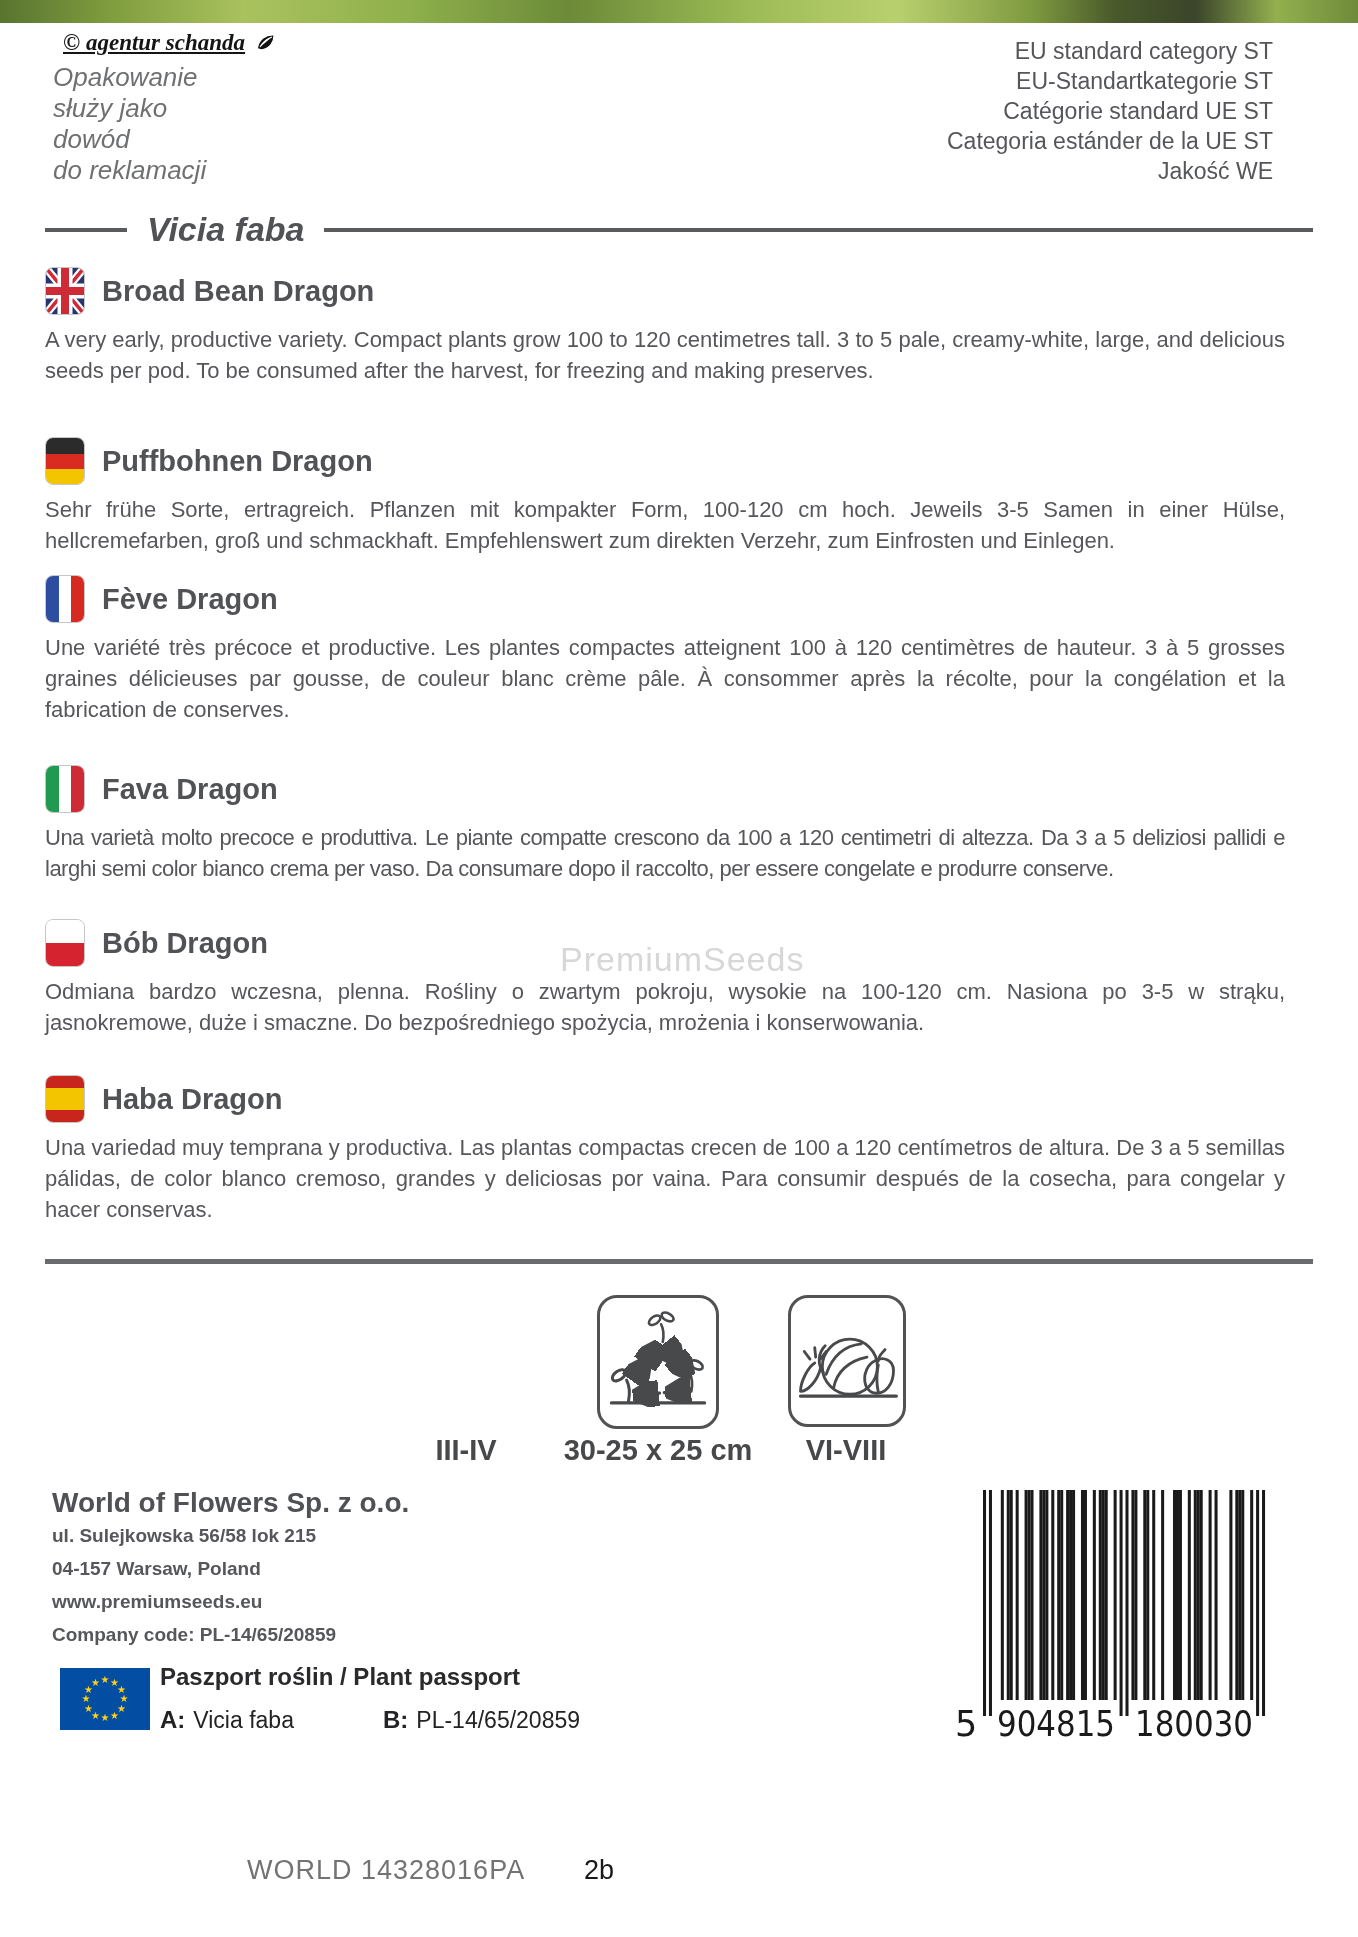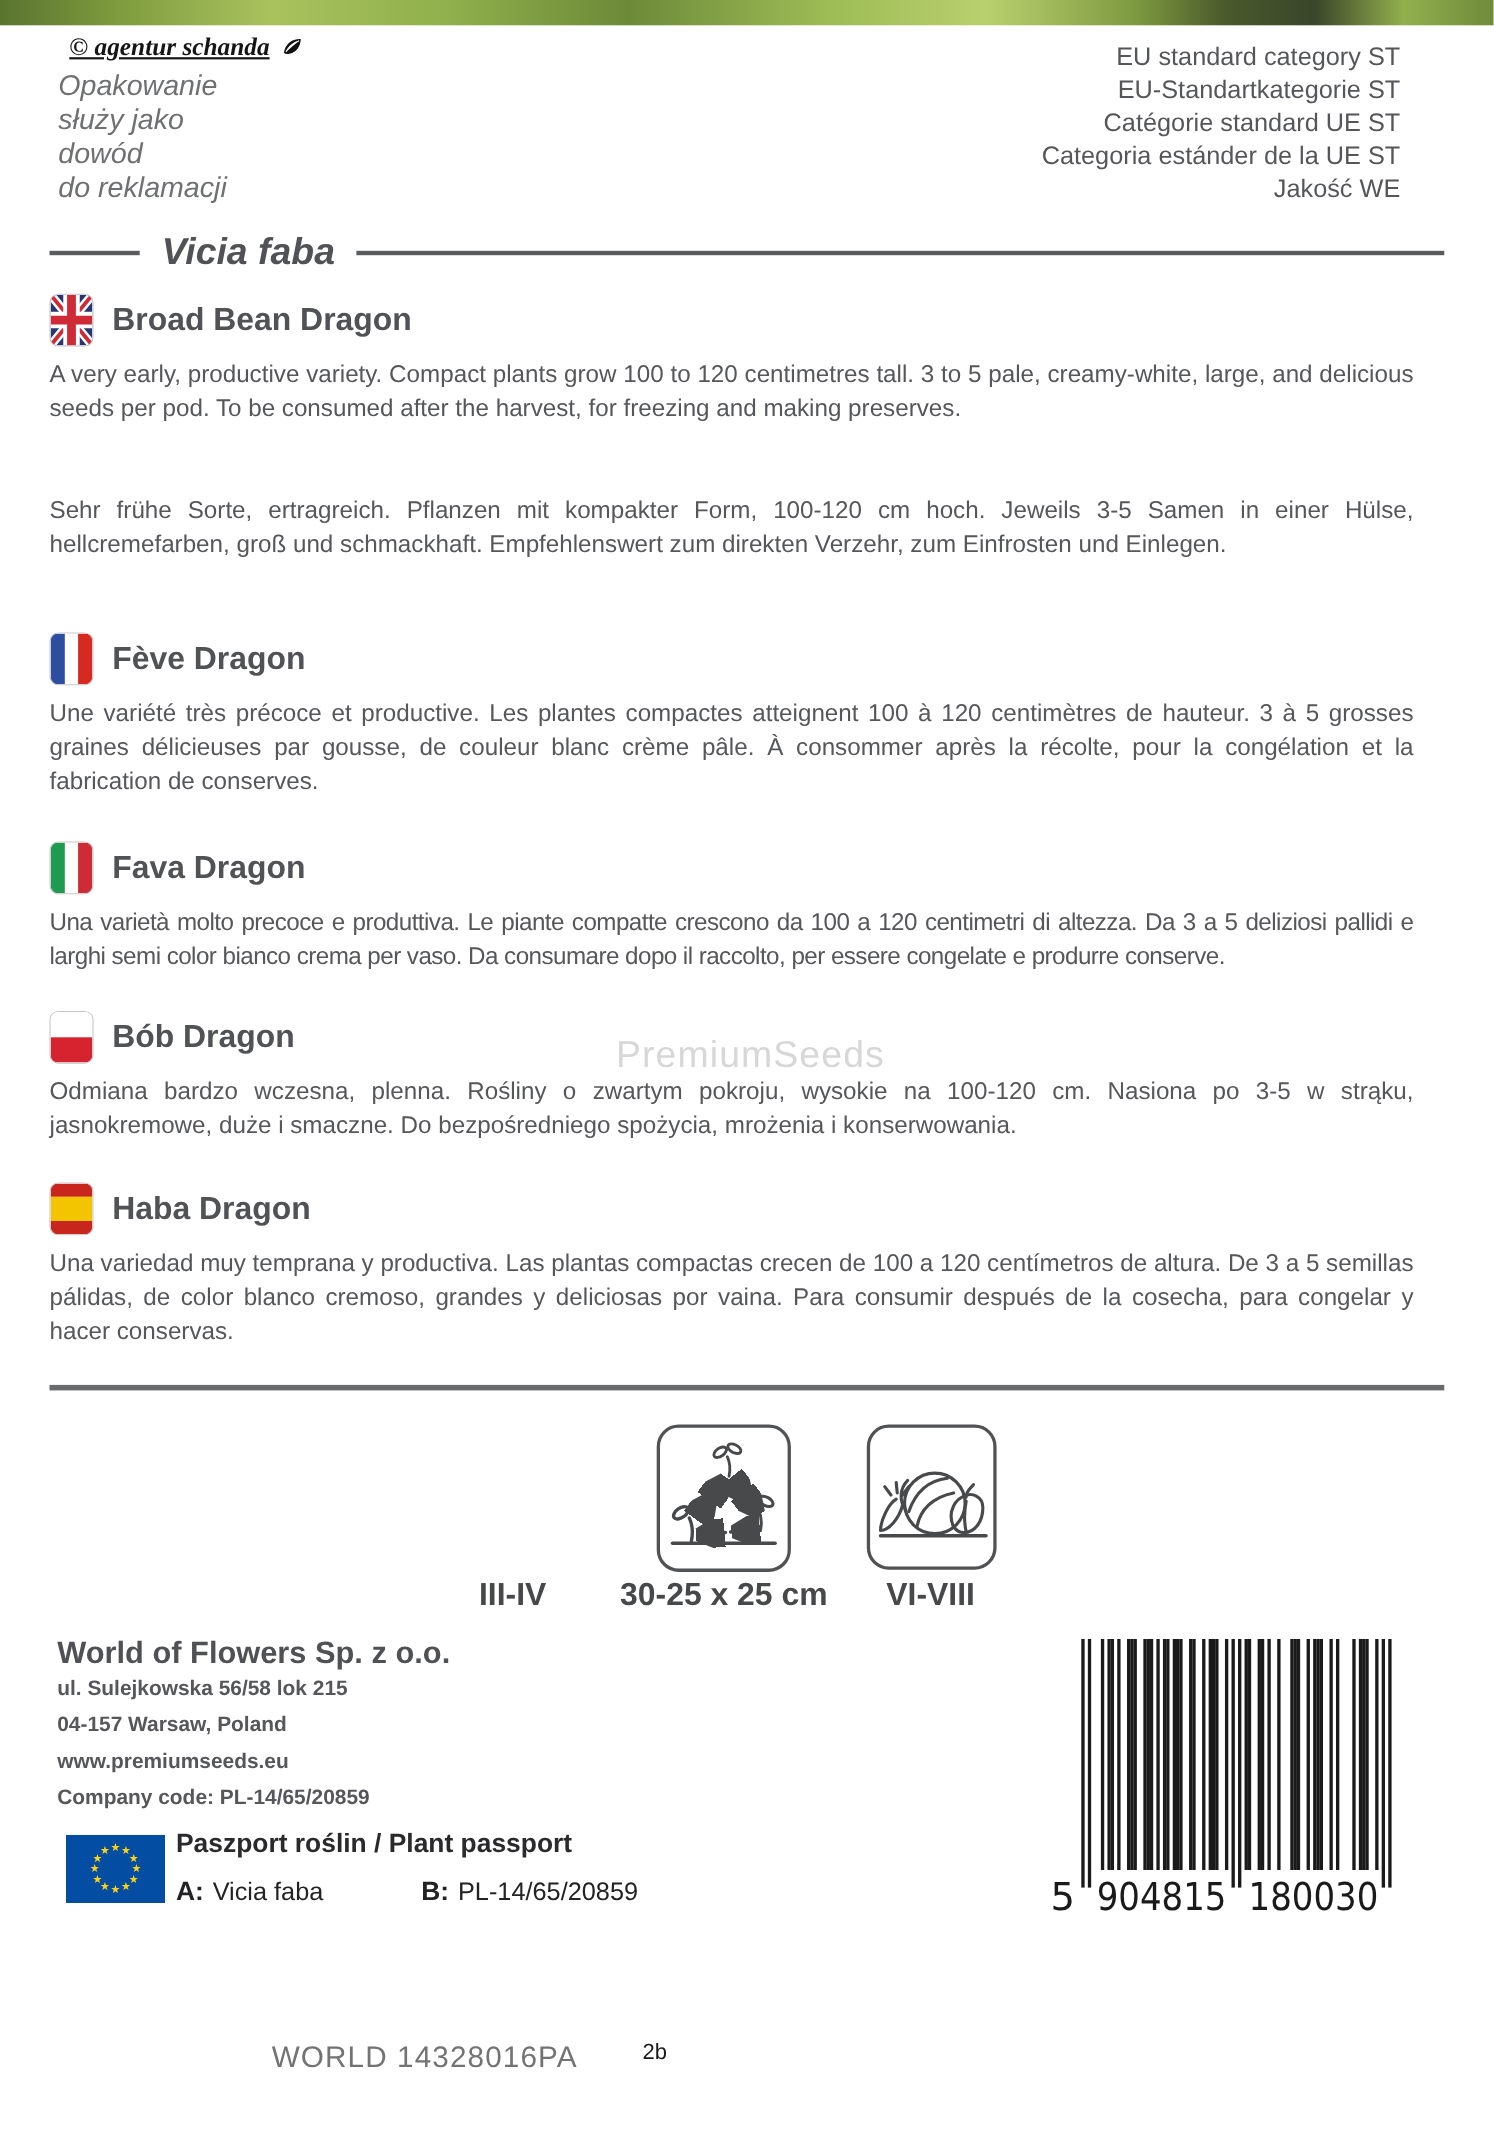--- a/index.html
+++ b/index.html
@@ -52,21 +52,21 @@
   .pp-rowa{left:160px;top:1706px;font-size:23px;color:#232325;}
   .pp-rowb{left:383px;top:1706px;font-size:23px;color:#232325;}
   .pp-label{font-weight:700;font-size:24px;margin-right:8px;}
 
   
   .barcode{left:983px;top:1486px;width:282px;height:260px;}
   .barcode svg{overflow:visible;display:block;}
 
   
   .footer-code{left:247px;top:1855px;font-size:27px;color:#737373;letter-spacing:1px;}
-  .footer-page{left:584px;top:1855px;font-size:20px;color:#19191b;}
+  .footer-page{left:584px;top:1855px;font-size:27px;color:#19191b;}
 </style>
 </head>
 <body>
 
 <div class="page">
 
   <div class="abs photo-strip"></div>
 
   <div class="abs copyright">
     <span>© agentur schanda</span>
@@ -108,20 +108,30 @@
           <path d="M19,0 V46 M0,23 H38" stroke="#fff" stroke-width="15"></path>
           <path d="M19,0 V46 M0,23 H38" stroke="#cf2b36" stroke-width="8"></path>
         </svg>
       </span>
       <span class="sec-title">Broad Bean Dragon</span>
     </div>
     <p class="para">A very early, productive variety. Compact plants grow 100 to 120 centimetres tall. 3 to 5 pale, creamy-white, large, and delicious seeds per pod. To be consumed after the harvest, for freezing and making preserves.</p>
   </div>
 
   <div class="sec" style="top:438px">
+    <div class="sec-head">
+      <span class="flag">
+        <svg viewBox="0 0 38 46" preserveAspectRatio="none">
+          <rect width="38" height="16" y="0" fill="#2b2b2b"></rect>
+          <rect width="38" height="15" y="16" fill="#d92b20"></rect>
+          <rect width="38" height="15" y="31" fill="#f2c500"></rect>
+        </svg>
+      </span>
+      <span class="sec-title">Puffbohnen Dragon</span>
+    </div>
     <p class="para">Sehr frühe Sorte, ertragreich. Pflanzen mit kompakter Form, 100-120 cm hoch. Jeweils 3-5 Samen in einer Hülse, hellcremefarben, groß und schmackhaft. Empfehlenswert zum direkten Verzehr, zum Einfrosten und Einlegen.</p>
   </div>
 
   <div class="sec" style="top:576px">
     <div class="sec-head">
       <span class="flag">
         <svg viewBox="0 0 38 46" preserveAspectRatio="none">
           <rect width="13" height="46" x="0" fill="#2c4da0"></rect>
           <rect width="12" height="46" x="13" fill="#ffffff"></rect>
           <rect width="13" height="46" x="25" fill="#d62a20"></rect>

